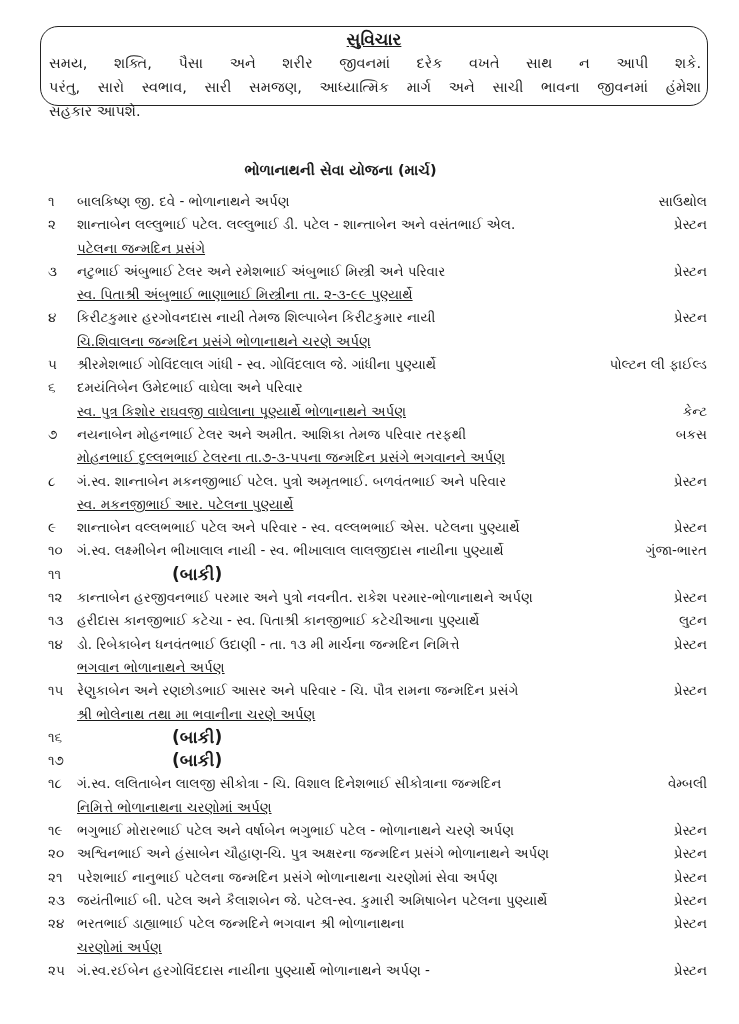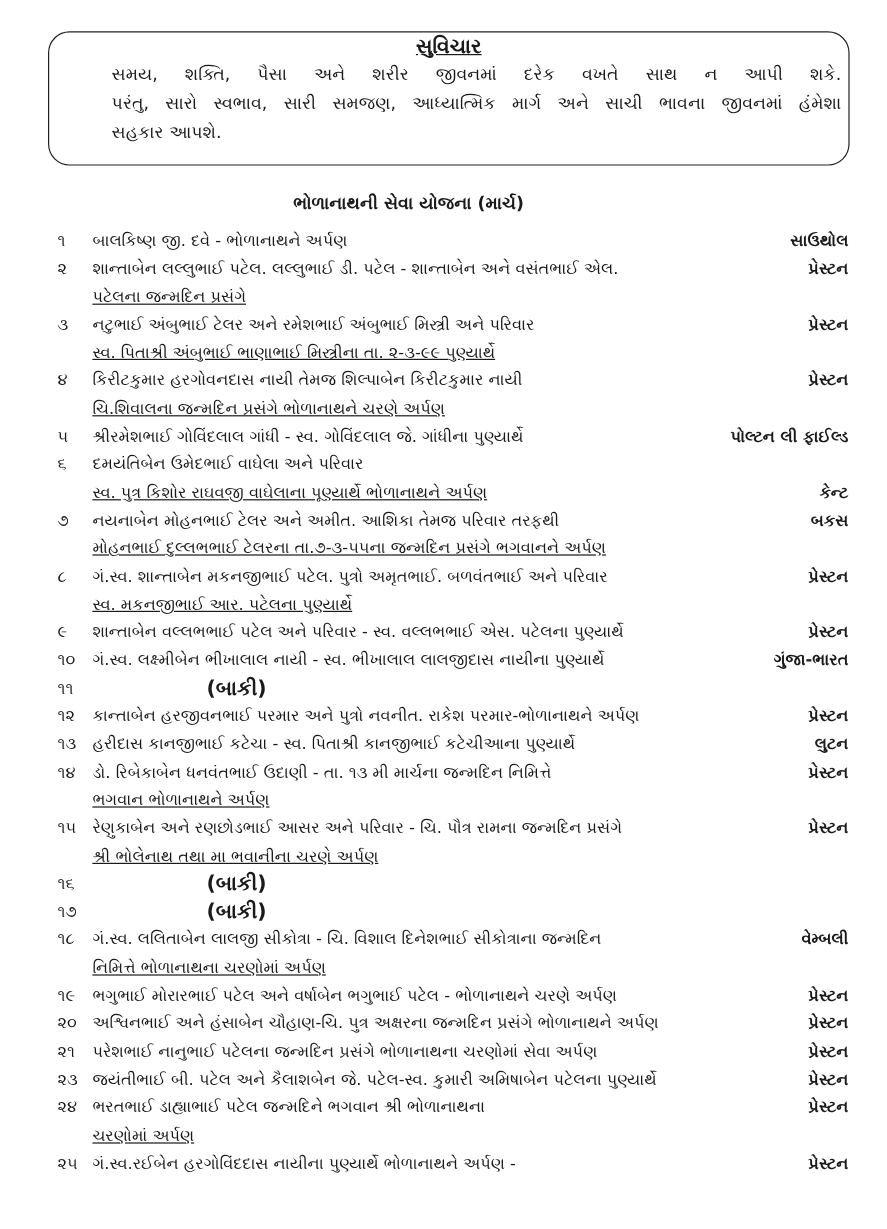--- a/index.html
+++ b/index.html
@@ -13,21 +13,21 @@
     position: relative;
     overflow: hidden;
     font-family: "DejaVu Sans", "Liberation Sans", sans-serif;
     color: #1a1a1a;
   }
   .thought-box {
     position: absolute;
     left: 40px;
     top: 26px;
     width: 668px;
-    height: 112px;
+    height: 80px;
     border: 1.5px solid #222;
     border-radius: 18px;
     box-sizing: border-box;
   }
   .thought-title {
     position: absolute;
     left: 0;
     right: 0;
     top: 2px;
     text-align: center;
@@ -41,21 +41,20 @@
     left: 8px;
     right: 6px;
     top: 24px;
     font-size: 14.5px;
     line-height: 24px;
   }
   .thought-line {
     white-space: nowrap;
     overflow: hidden;
     height: 24px;
-    margin-left: 44px;
   }
   .thought-line.justify {
     text-align: justify;
     text-align-last: justify;
   }
   .section-title {
     position: absolute;
     left: 0;
     width: 681px;
     top: 160px;
@@ -92,21 +91,20 @@
   }
   .entry-text.pending {
     left: 172px;
     font-weight: bold;
     font-size: 17px;
   }
   .entry-place {
     position: absolute;
     right: 32px;
     text-align: right;
-    font-weight: bold;
   }
 </style>
 </head>
 <body>
 
 <div class="thought-box">
   <div class="thought-title">સુવિચાર</div>
   <div class="thought-body">
     <div class="thought-line justify">સમય, શક્તિ, પૈસા અને શરીર જીવનમાં દરેક વખતે સાથ ન આપી શકે.</div>
     <div class="thought-line justify">પરંતુ, સારો સ્વભાવ, સારી સમજણ, આધ્યાત્મિક માર્ગ અને સાચી ભાવના જીવનમાં હંમેશા</div>

